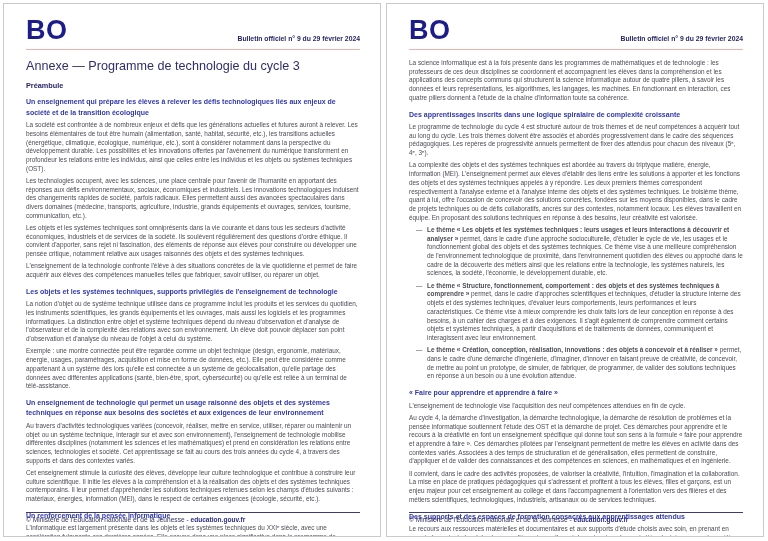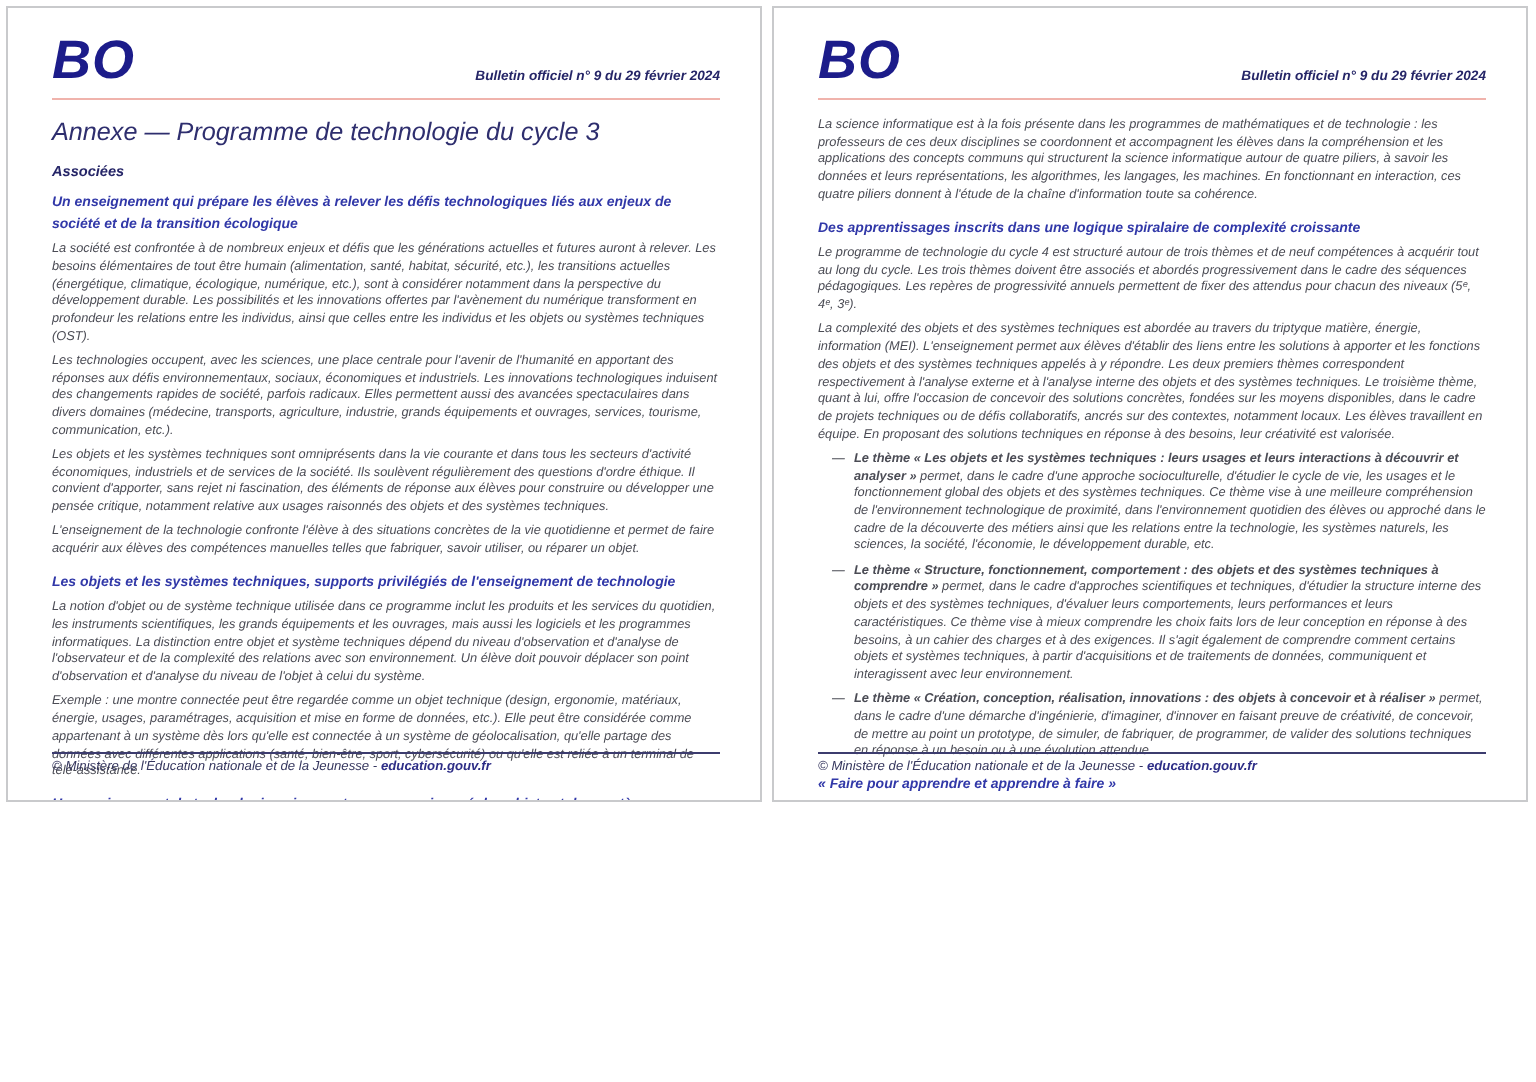--- a/index.html
+++ b/index.html
@@ -3,22 +3,22 @@
 <meta charset="utf-8">
 <style>
   html,body{margin:0;padding:0;}
   body{
     width:768px;height:541px;background:#ffffff;
     font-family:"Liberation Sans","DejaVu Sans",sans-serif;
     -webkit-font-smoothing:antialiased;
   }
   .wrap{display:flex;gap:5px;padding:3px;box-sizing:border-box;width:768px;height:541px;}
   .sheet{
-    width:378px;height:398px;background:#ffffff;border:1px solid #c9cacc;
-    box-sizing:border-box;padding:13px 20px 0 22px;position:relative;overflow:hidden;font-style:italic;
+    width:378px;height:534px;background:#ffffff;border:1px solid #c9cacc;
+    box-sizing:border-box;padding:13px 20px 0 22px;position:relative;overflow:hidden;
   }
   .hdr{display:flex;justify-content:space-between;align-items:flex-end;}
   .bo{font-size:27px;font-weight:bold;color:#1c1c8a;line-height:1;letter-spacing:.5px;}
   .issue{font-size:6.8px;font-weight:bold;color:#252567;padding-bottom:2px;}
   .rule{border-top:1.5px solid #f0b3ac;margin:5px 0 9px;}
   h1{font-size:12.6px;font-weight:400;color:#2e2e6e;margin:9px 0 7px;line-height:1.2;}
   h2{font-size:7.3px;font-weight:bold;color:#252567;margin:0 0 6px;}
   h3{font-size:7px;font-weight:bold;color:#3138a8;margin:7px 0 3px;line-height:1.5;}
   p{font-size:6.4px;color:#4b4c55;line-height:1.36;margin:0 0 3.6px;text-align:left;}
   .li{display:flex;margin:0 0 3.6px 7px;}
@@ -36,21 +36,21 @@
 <div class="wrap">
 
   <div class="sheet">
     <div class="hdr">
       <div class="bo">BO</div>
       <div class="issue">Bulletin officiel n° 9 du 29 février 2024</div>
     </div>
     <div class="rule"></div>
 
     <h1>Annexe — Programme de technologie du cycle 3</h1>
-    <h2>Associées</h2>
+    <h2>Préambule</h2>
 
     <h3>Un enseignement qui prépare les élèves à relever les défis technologiques liés aux enjeux de société et de la transition écologique</h3>
     <p>La société est confrontée à de nombreux enjeux et défis que les générations actuelles et futures auront à relever. Les besoins élémentaires de tout être humain (alimentation, santé, habitat, sécurité, etc.), les transitions actuelles (énergétique, climatique, écologique, numérique, etc.), sont à considérer notamment dans la perspective du développement durable. Les possibilités et les innovations offertes par l'avènement du numérique transforment en profondeur les relations entre les individus, ainsi que celles entre les individus et les objets ou systèmes techniques (OST).</p>
     <p>Les technologies occupent, avec les sciences, une place centrale pour l'avenir de l'humanité en apportant des réponses aux défis environnementaux, sociaux, économiques et industriels. Les innovations technologiques induisent des changements rapides de société, parfois radicaux. Elles permettent aussi des avancées spectaculaires dans divers domaines (médecine, transports, agriculture, industrie, grands équipements et ouvrages, services, tourisme, communication, etc.).</p>
     <p>Les objets et les systèmes techniques sont omniprésents dans la vie courante et dans tous les secteurs d'activité économiques, industriels et de services de la société. Ils soulèvent régulièrement des questions d'ordre éthique. Il convient d'apporter, sans rejet ni fascination, des éléments de réponse aux élèves pour construire ou développer une pensée critique, notamment relative aux usages raisonnés des objets et des systèmes techniques.</p>
     <p>L'enseignement de la technologie confronte l'élève à des situations concrètes de la vie quotidienne et permet de faire acquérir aux élèves des compétences manuelles telles que fabriquer, savoir utiliser, ou réparer un objet.</p>
 
     <h3>Les objets et les systèmes techniques, supports privilégiés de l'enseignement de technologie</h3>
     <p>La notion d'objet ou de système technique utilisée dans ce programme inclut les produits et les services du quotidien, les instruments scientifiques, les grands équipements et les ouvrages, mais aussi les logiciels et les programmes informatiques. La distinction entre objet et système techniques dépend du niveau d'observation et d'analyse de l'observateur et de la complexité des relations avec son environnement. Un élève doit pouvoir déplacer son point d'observation et d'analyse du niveau de l'objet à celui du système.</p>
     <p>Exemple : une montre connectée peut être regardée comme un objet technique (design, ergonomie, matériaux, énergie, usages, paramétrages, acquisition et mise en forme de données, etc.). Elle peut être considérée comme appartenant à un système dès lors qu'elle est connectée à un système de géolocalisation, qu'elle partage des données avec différentes applications (santé, bien-être, sport, cybersécurité) ou qu'elle est reliée à un terminal de télé-assistance.</p>

